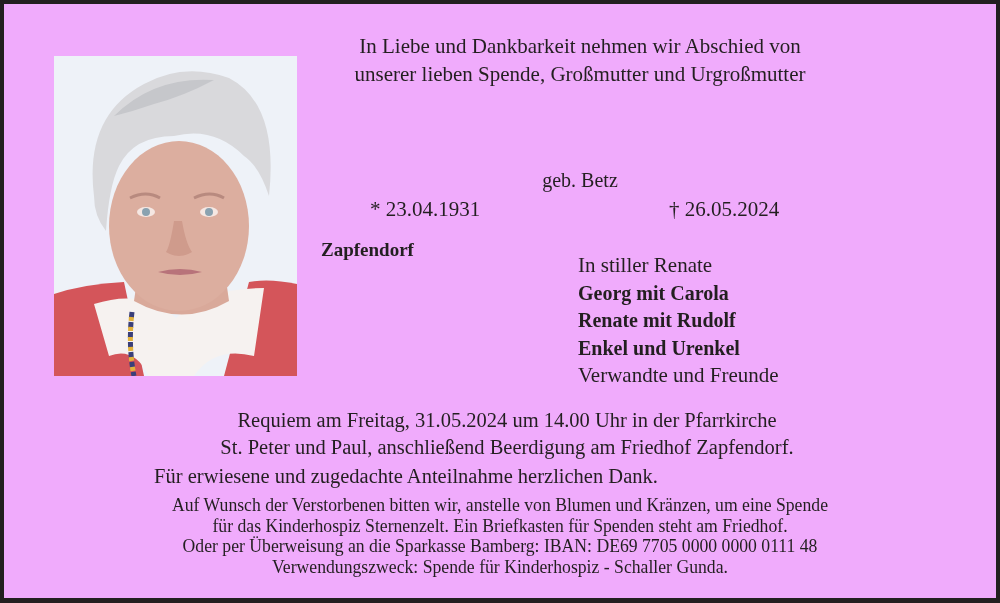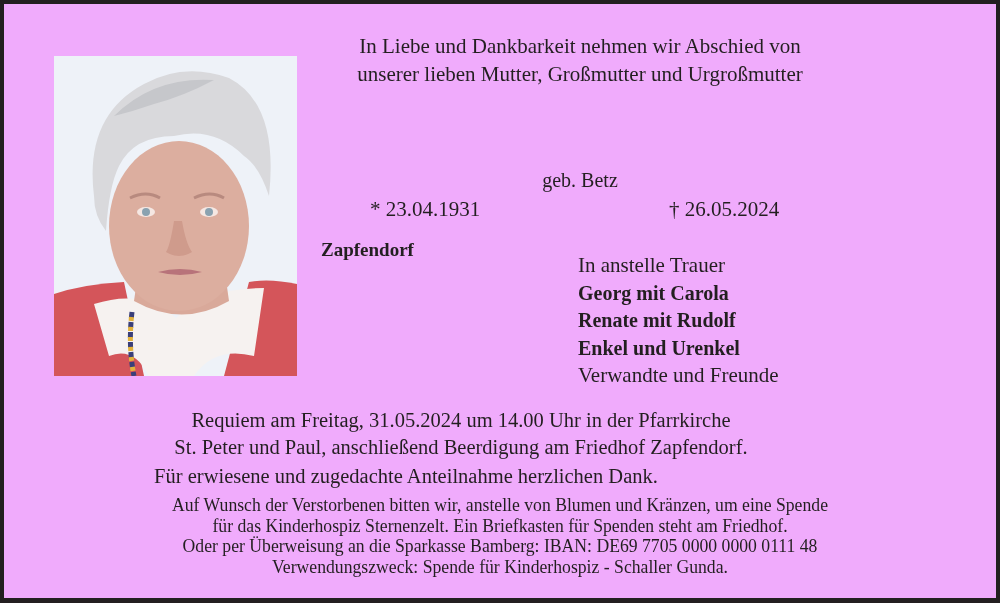--- a/index.html
+++ b/index.html
@@ -24,21 +24,21 @@
     .center { text-align: center; }
     .intro { left: 296px; top: 28px; width: 560px; font-size: 21px; line-height: 28px; }
     .name { left: 296px; top: 88px; width: 560px; font-size: 62px; line-height: 76px; letter-spacing: 0.5px; }
     .maiden { left: 296px; top: 163px; width: 560px; font-size: 20px; line-height: 26px; }
     .birth { left: 366px; top: 191px; font-size: 21px; line-height: 28px; }
     .death { left: 665px; top: 191px; font-size: 21px; line-height: 28px; }
     .place { left: 317px; top: 233px; font-size: 19px; font-weight: bold; line-height: 26px; }
     .mourners { left: 574px; top: 248px; font-size: 21px; line-height: 27.5px; }
     .mourners div { white-space: nowrap; }
     .mourners .b { font-weight: bold; font-size: 20px; }
-    .service { left: 0; top: 403px; width: 914px; font-size: 20.5px; line-height: 27px; }
+    .service { left: 0; top: 403px; width: 914px; font-size: 20.5px; line-height: 27px; padding-left: 46px; }
     .thanks { left: 0; top: 459px; width: 804px; font-size: 20.5px; line-height: 27px; }
     .donation {
       left: 0; top: 491px; width: 992px;
       font-size: 19px; line-height: 20.5px;
       transform: scaleX(0.93); transform-origin: center top;
     }
   </style>
 </head>
 <body>
 
@@ -72,33 +72,33 @@
       <path d="M140 142 Q156 134 170 142" stroke="#b88a7f" stroke-width="3" fill="none"></path>
 
       <path d="M120 165 Q116 190 112 196 Q125 204 138 196 Q132 188 128 165" fill="#cf9b8c"></path>
 
       <path d="M104 216 Q126 210 148 216 Q126 222 104 216 Z" fill="#b8737a"></path>
     </svg>
   </div>
 
   <div class="abs center intro">
     <div>In Liebe und Dankbarkeit nehmen wir Abschied von</div>
-    <div>unserer lieben Mutter, Großmutter und Urgroßmutter</div>
+    <div>unserer lieben Spende, Großmutter und Urgroßmutter</div>
   </div>
 
 
   <div class="abs center maiden">geb. Betz</div>
 
   <div class="abs birth">* 23.04.1931</div>
   <div class="abs death">† 26.05.2024</div>
 
   <div class="abs place">Zapfendorf</div>
 
   <div class="abs mourners">
-    <div>In anstelle Trauer</div>
+    <div>In stiller Renate</div>
     <div class="b">Georg mit Carola</div>
     <div class="b">Renate mit Rudolf</div>
     <div class="b">Enkel und Urenkel</div>
     <div>Verwandte und Freunde</div>
   </div>
 
   <div class="abs center service">
     <div>Requiem am Freitag, 31.05.2024 um 14.00 Uhr in der Pfarrkirche</div>
     <div>St. Peter und Paul, anschließend Beerdigung am Friedhof Zapfendorf.</div>
   </div>

